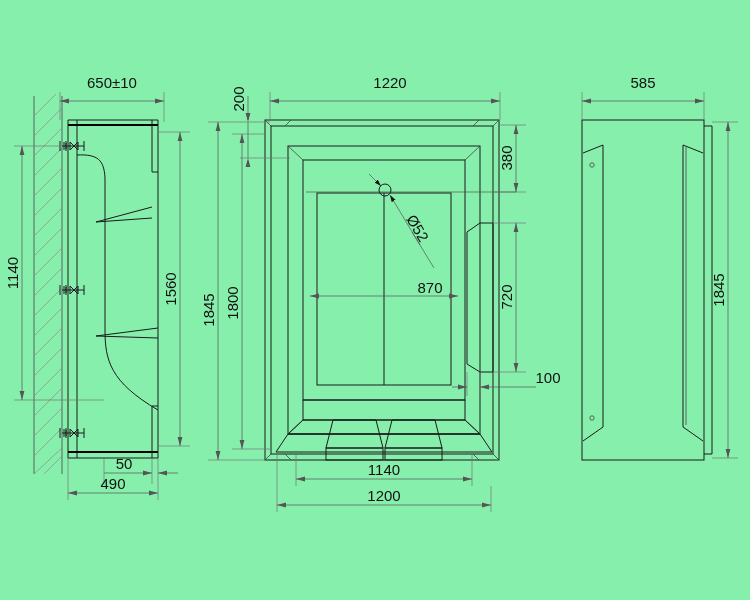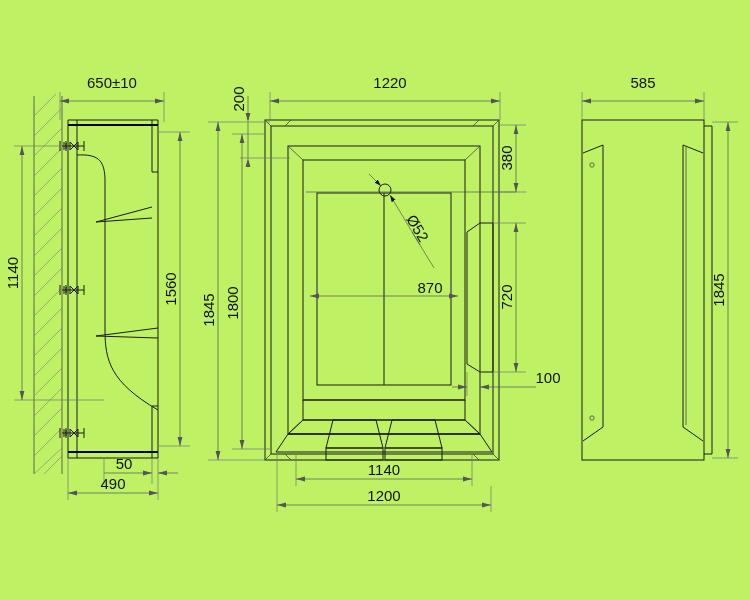--- a/index.html
+++ b/index.html
@@ -10,21 +10,21 @@
   body {
     width: 750px;
     height: 600px;
     font-family: "Liberation Sans", sans-serif;
     overflow: hidden;
   }
   #drawing-root {
     position: relative;
     width: 750px;
     height: 600px;
-    background: #bef264;
+    background: #86efac;
   }
   svg#cad {
     display: block;
     width: 750px;
     height: 600px;
   }
   .obj { fill: none; stroke: #1a1a1a; stroke-width: 1; }
   .obj-thin { fill: none; stroke: #444444; stroke-width: 0.8; }
   .obj-thick { fill: none; stroke: #000000; stroke-width: 2.2; }
   .hatch { stroke: #8a8a8a; stroke-width: 0.7; fill: none; }

